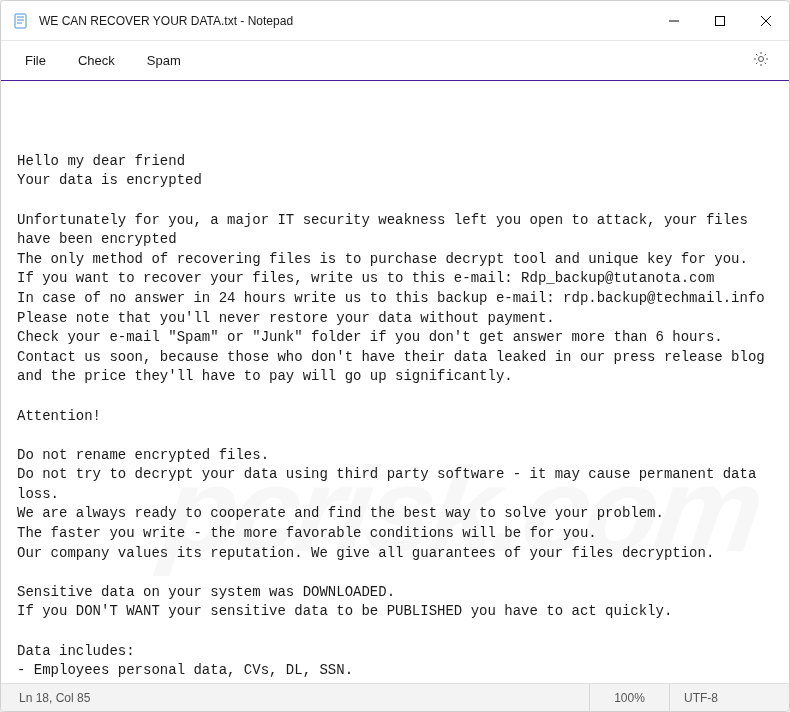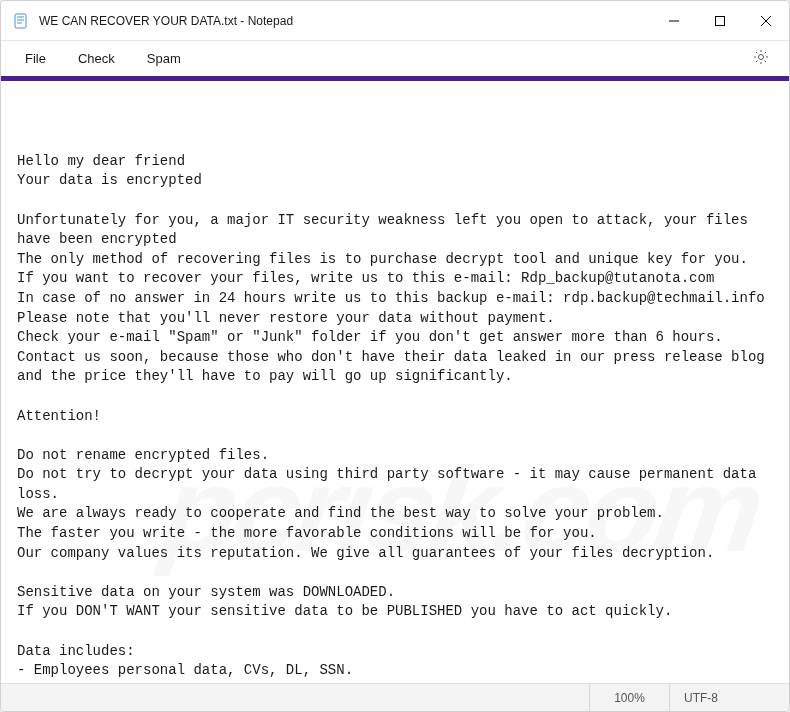--- a/index.html
+++ b/index.html
@@ -58,21 +58,21 @@
   color: #1a1a1a;
   cursor: pointer;
 }
 .ctrl-btn svg { width: 10px; height: 10px; }
 .menubar {
   height: 40px;
   display: flex;
   align-items: center;
   padding: 0 8px;
   background: #ffffff;
-  border-bottom: 5px solid #4c1d95;
+  border-bottom: 1px solid #4c1d95;
 }
 .menu-item {
   padding: 6px 16px;
   font-size: 13px;
   color: #1a1a1a;
   cursor: pointer;
 }
 .settings-btn {
   margin-left: auto;
   padding: 6px 12px;
@@ -207,18 +207,19 @@
 
 Data includes:
 - Employees personal data, CVs, DL, SSN.
 - Complete network map including credentials for local and remote services.
 - Private financial information including: clients data, bills, budgets, annual reports, bank statements.
 - Manufacturing documents including: datagrams, schemas, drawings in solidworks format
 - And more...</div>
   </div>
 
   <div class="statusbar">
+    <div class="status-cell status-left">Ln 18, Col 85</div>
     <div class="status-spacer"></div>
     <div class="status-cell status-zoom">100%</div>
     <div class="status-cell status-enc">UTF-8</div>
   </div>
 
 </div>
 
 </body></html>

